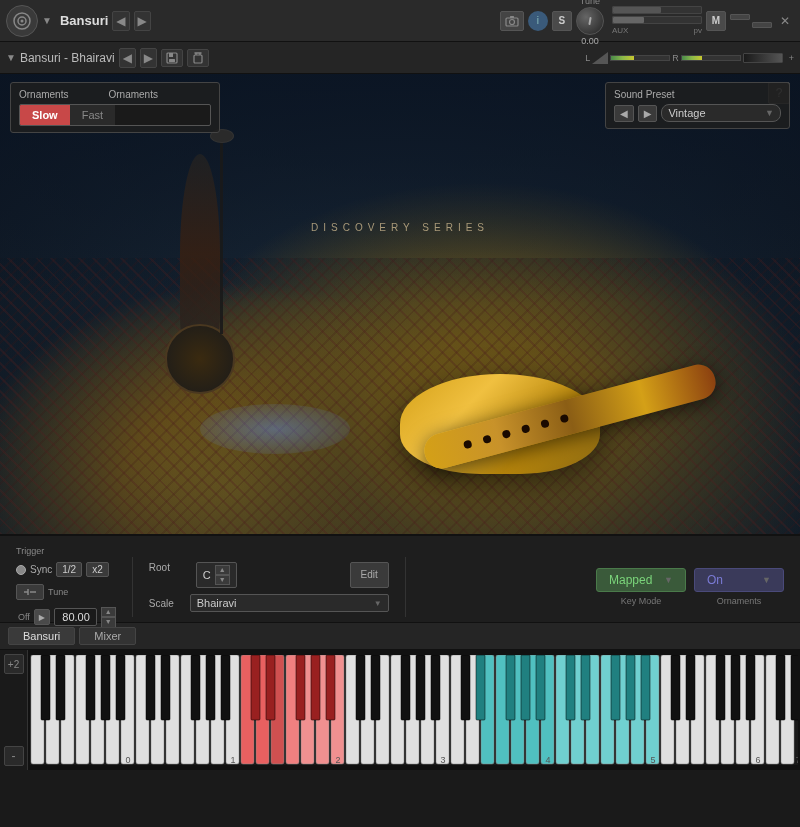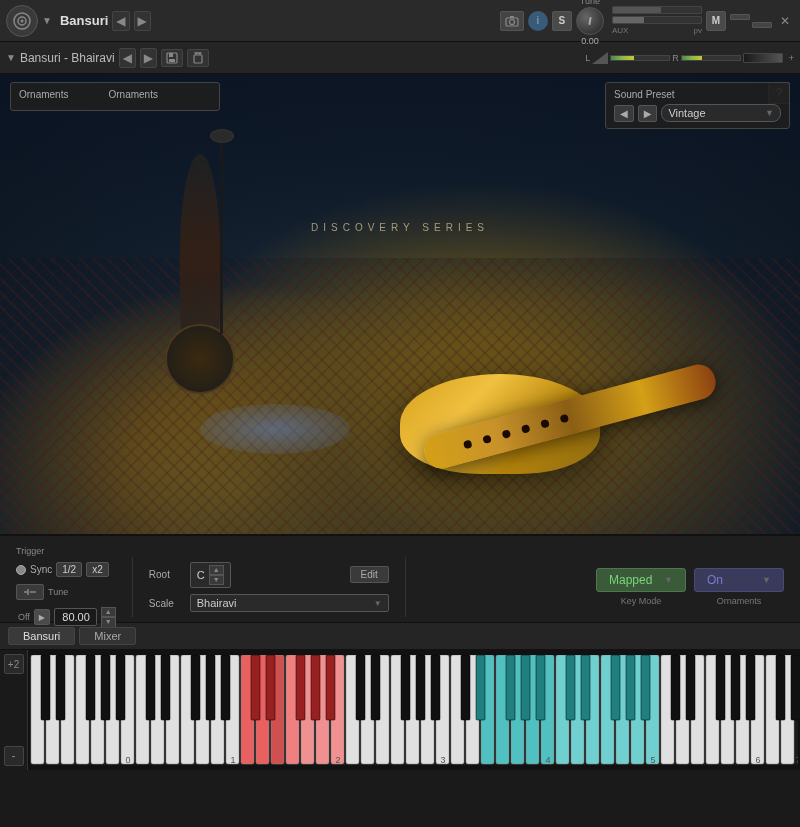--- a/index.html
+++ b/index.html
@@ -300,21 +300,21 @@
     .tempo-up, .tempo-down {
       background: #3a3a3a; border: 1px solid #555;
       color: #888; font-size: 7px; cursor: pointer; padding: 0 3px; line-height: 1.2;
     }
 
     
     .v-divider { width: 1px; background: #333; height: 60px; margin: 0 4px; }
 
     
     .root-scale-section { display: flex; flex-direction: column; gap: 6px; min-width: 240px; }
-    .root-row { display: flex; align-items: center; gap: 6px; }
+    .root-row { display: flex; gap: 12px; }
     .root-label { font-size: 10px; color: #aaa; min-width: 35px; }
     .root-select {
       background: #2a2a2a; border: 1px solid #555; border-radius: 2px;
       color: #ccc; padding: 2px 6px; font-size: 11px; min-width: 40px;
       display: flex; align-items: center; gap: 4px;
     }
     .root-arrows { display: flex; flex-direction: column; }
     .root-up, .root-down {
       background: #3a3a3a; border: 1px solid #555;
       color: #888; font-size: 7px; cursor: pointer; padding: 0 3px; line-height: 1.2;
@@ -519,20 +519,24 @@
     <div class="discovery-label">DISCOVERY SERIES</div>
 
     <div class="help-btn">?</div>
   </div>
 
   <div class="ornaments-panel">
     <div class="ornaments-header">
       <span class="ornaments-label">Ornaments</span>
       <span class="modwheel-label">Ornaments</span>
     </div>
+    <div class="ornaments-slider">
+      <div class="slider-slow">Slow</div>
+      <div class="slider-fast">Fast</div>
+    </div>
   </div>
 
   <div class="sound-preset-panel">
     <div class="sound-preset-label">Sound Preset</div>
     <div class="sound-preset-control">
       <button class="preset-arrow-btn">◀</button>
       <button class="preset-arrow-btn">▶</button>
       <div class="preset-dropdown">
         <span>Vintage</span>
         <span style="font-size:9px;color:#666;">▼</span>

